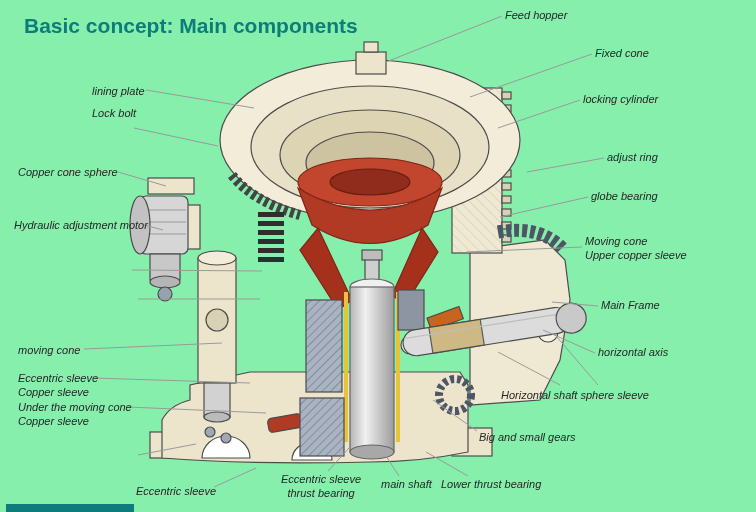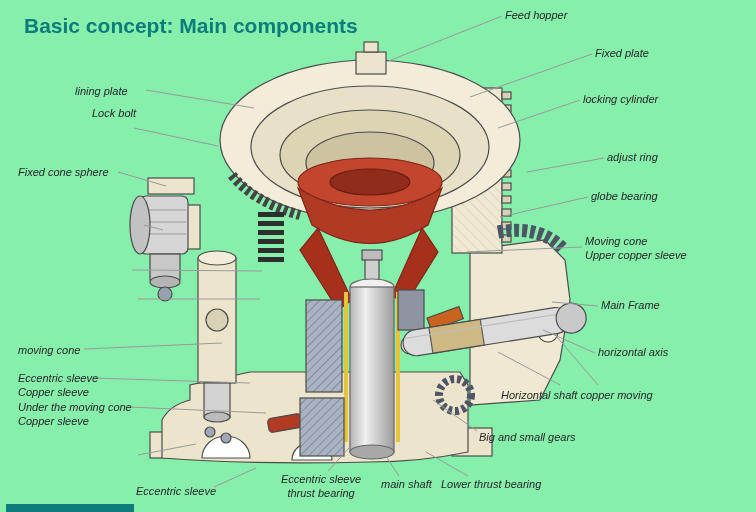--- a/index.html
+++ b/index.html
@@ -171,38 +171,39 @@
       <line x1="144" y1="225" x2="163" y2="230"></line>
       <line x1="118" y1="172" x2="166" y2="186"></line>
       <line x1="134" y1="128" x2="218" y2="146"></line>
       <line x1="146" y1="90" x2="254" y2="108"></line>
     </g>
   </svg>
 
   <div class="title">Basic concept: Main components</div>
 
   <div class="label" style="left:505px;top:8px">Feed hopper</div>
-  <div class="label" style="left:595px;top:46px">Fixed plate</div>
+  <div class="label" style="left:595px;top:46px">Fixed cone</div>
   <div class="label" style="left:583px;top:92px">locking cylinder</div>
   <div class="label" style="left:607px;top:150px">adjust ring</div>
   <div class="label" style="left:591px;top:189px">globe bearing</div>
   <div class="label" style="left:585px;top:234px">Moving cone
 Upper copper sleeve</div>
   <div class="label" style="left:601px;top:298px">Main Frame</div>
   <div class="label" style="left:598px;top:345px">horizontal axis</div>
-  <div class="label" style="left:501px;top:388px">Horizontal shaft copper moving</div>
+  <div class="label" style="left:501px;top:388px">Horizontal shaft sphere sleeve</div>
   <div class="label" style="left:479px;top:430px">Big and small gears</div>
   <div class="label" style="left:441px;top:477px">Lower thrust bearing</div>
   <div class="label" style="left:381px;top:477px">main shaft</div>
   <div class="label center" style="left:281px;top:472px">Eccentric sleeve
 thrust bearing</div>
   <div class="label" style="left:136px;top:484px">Eccentric sleeve</div>
   <div class="label" style="left:18px;top:400px">Under the moving cone
 Copper sleeve</div>
   <div class="label" style="left:18px;top:371px">Eccentric sleeve
 Copper sleeve</div>
   <div class="label" style="left:18px;top:343px">moving cone</div>
-  <div class="label" style="left:18px;top:165px">Fixed cone sphere</div>
+  <div class="label" style="left:14px;top:218px">Hydraulic adjustment motor</div>
+  <div class="label" style="left:18px;top:165px">Copper cone sphere</div>
   <div class="label" style="left:92px;top:106px">Lock bolt</div>
-  <div class="label" style="left:75px;top:84px">lining plate</div>
+  <div class="label" style="left:92px;top:84px">lining plate</div>
 
   <div class="accent-bar"></div>
 </div>
 
 </body></html>

